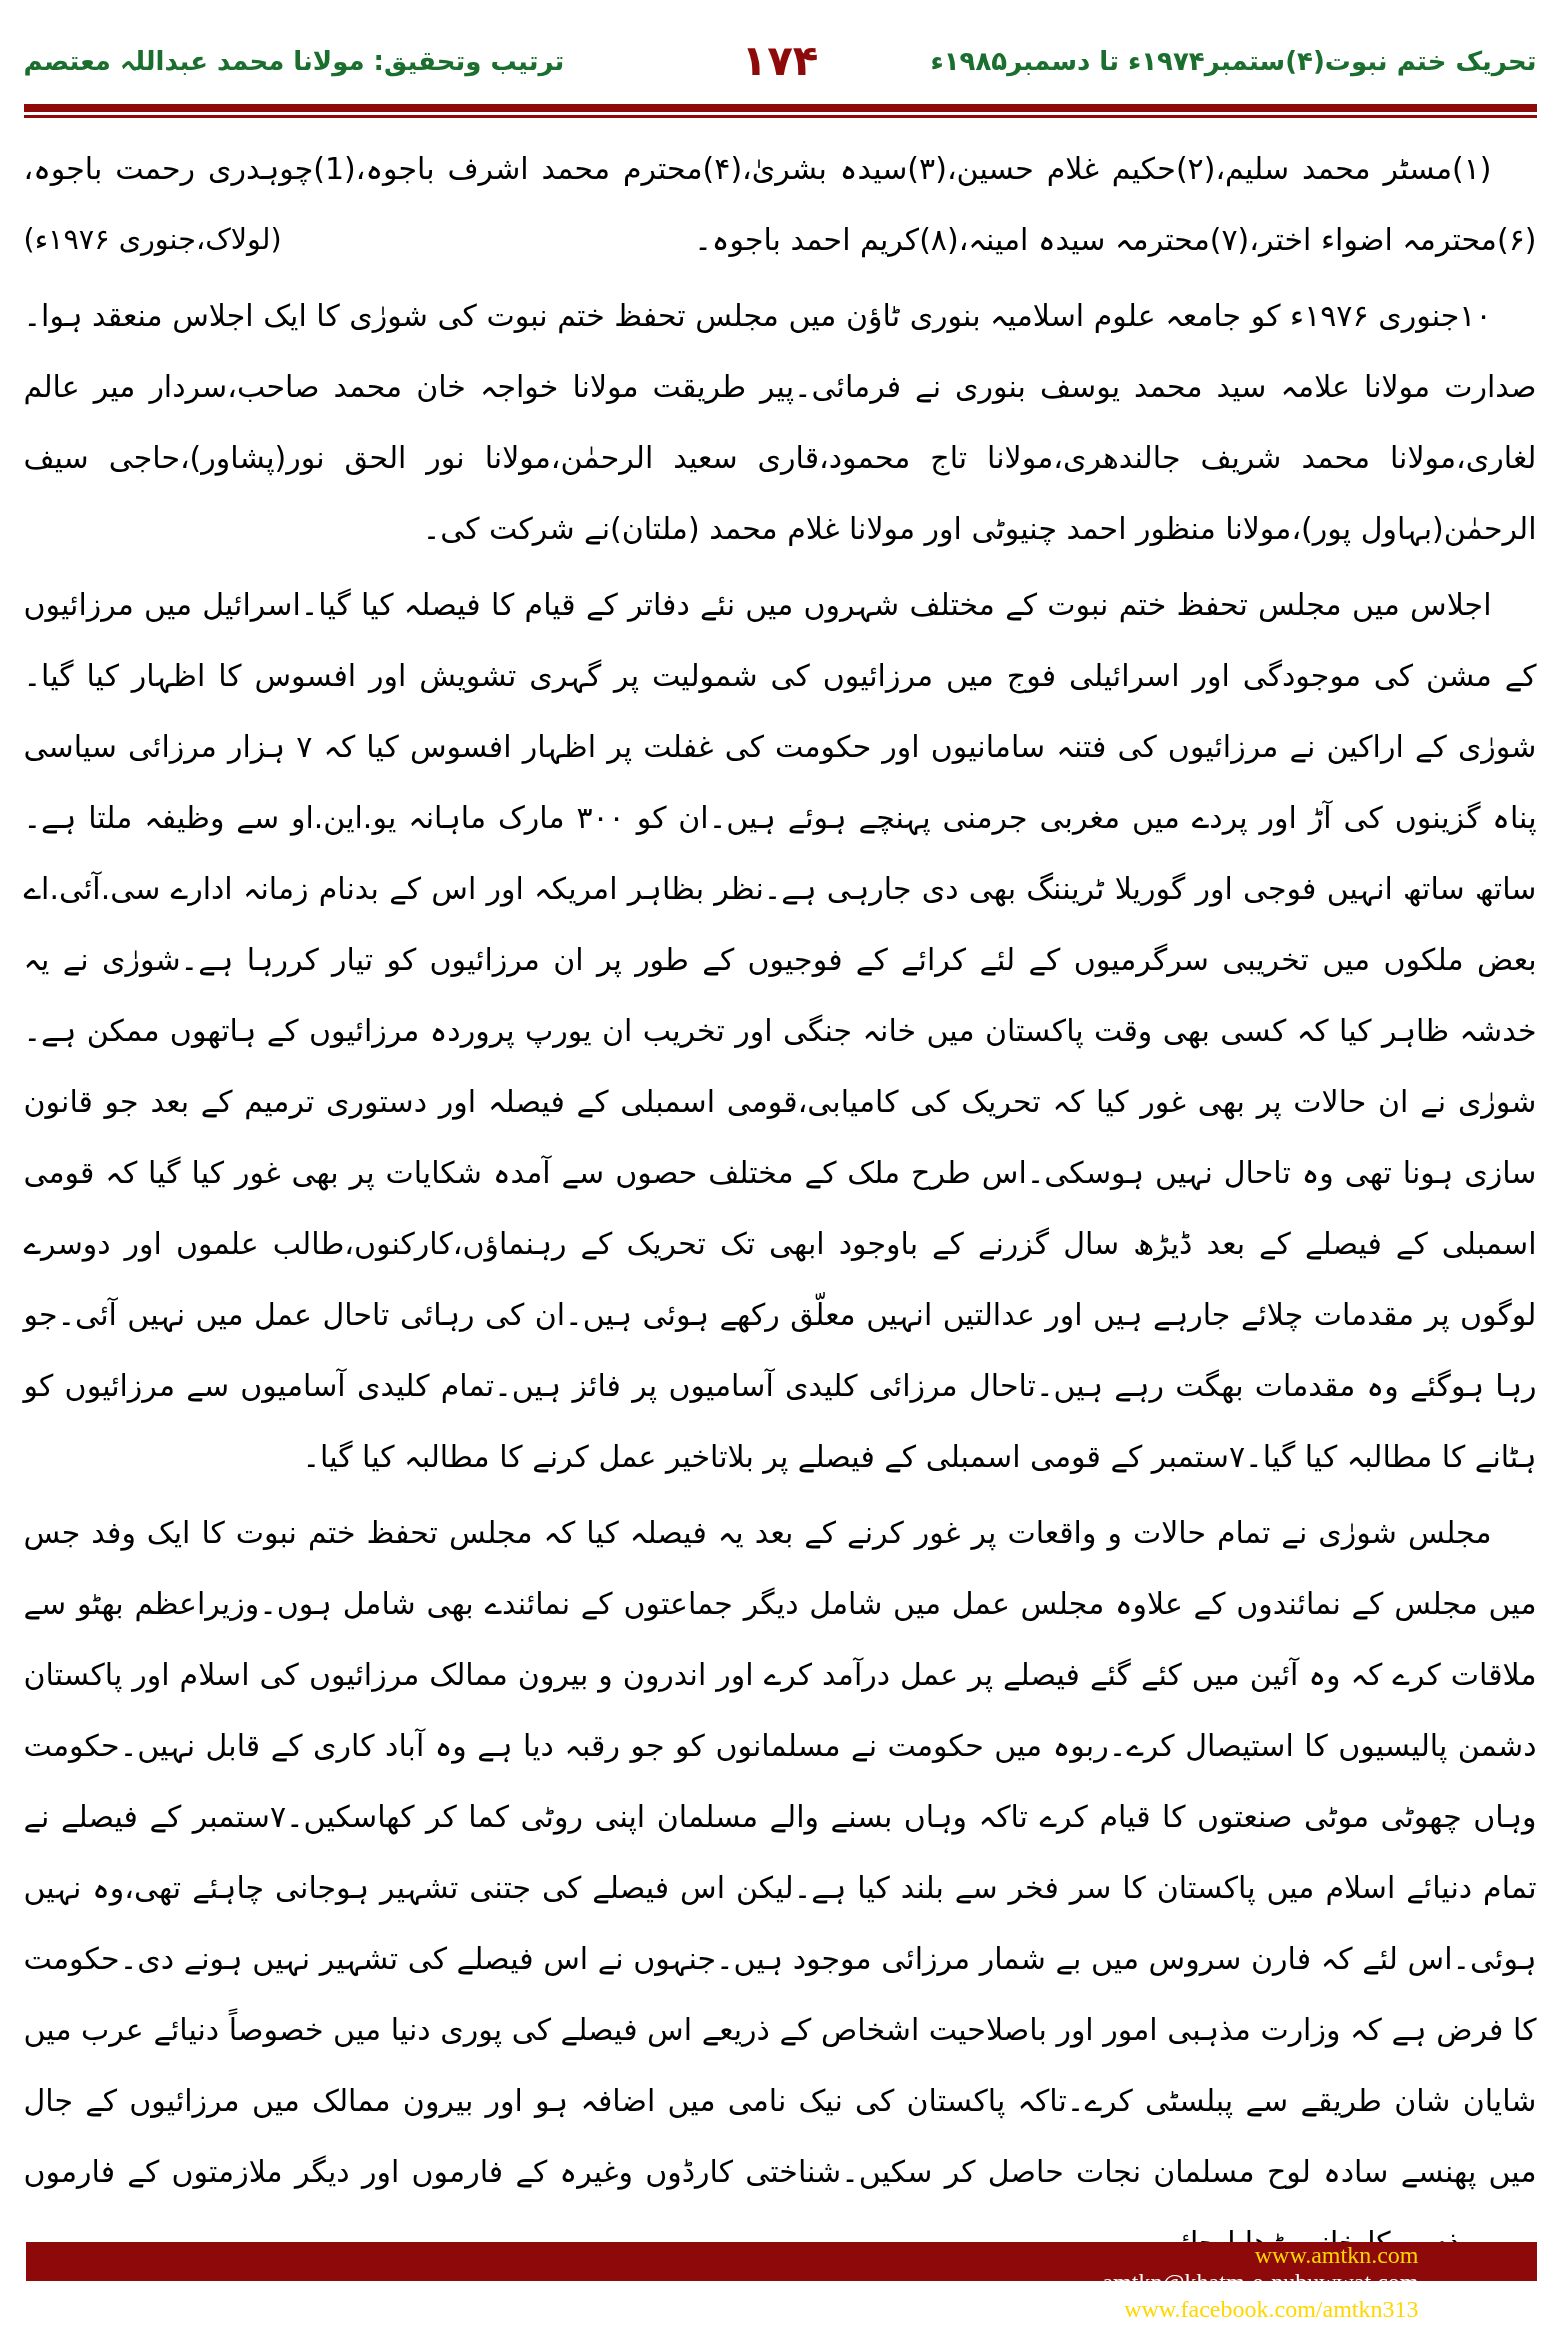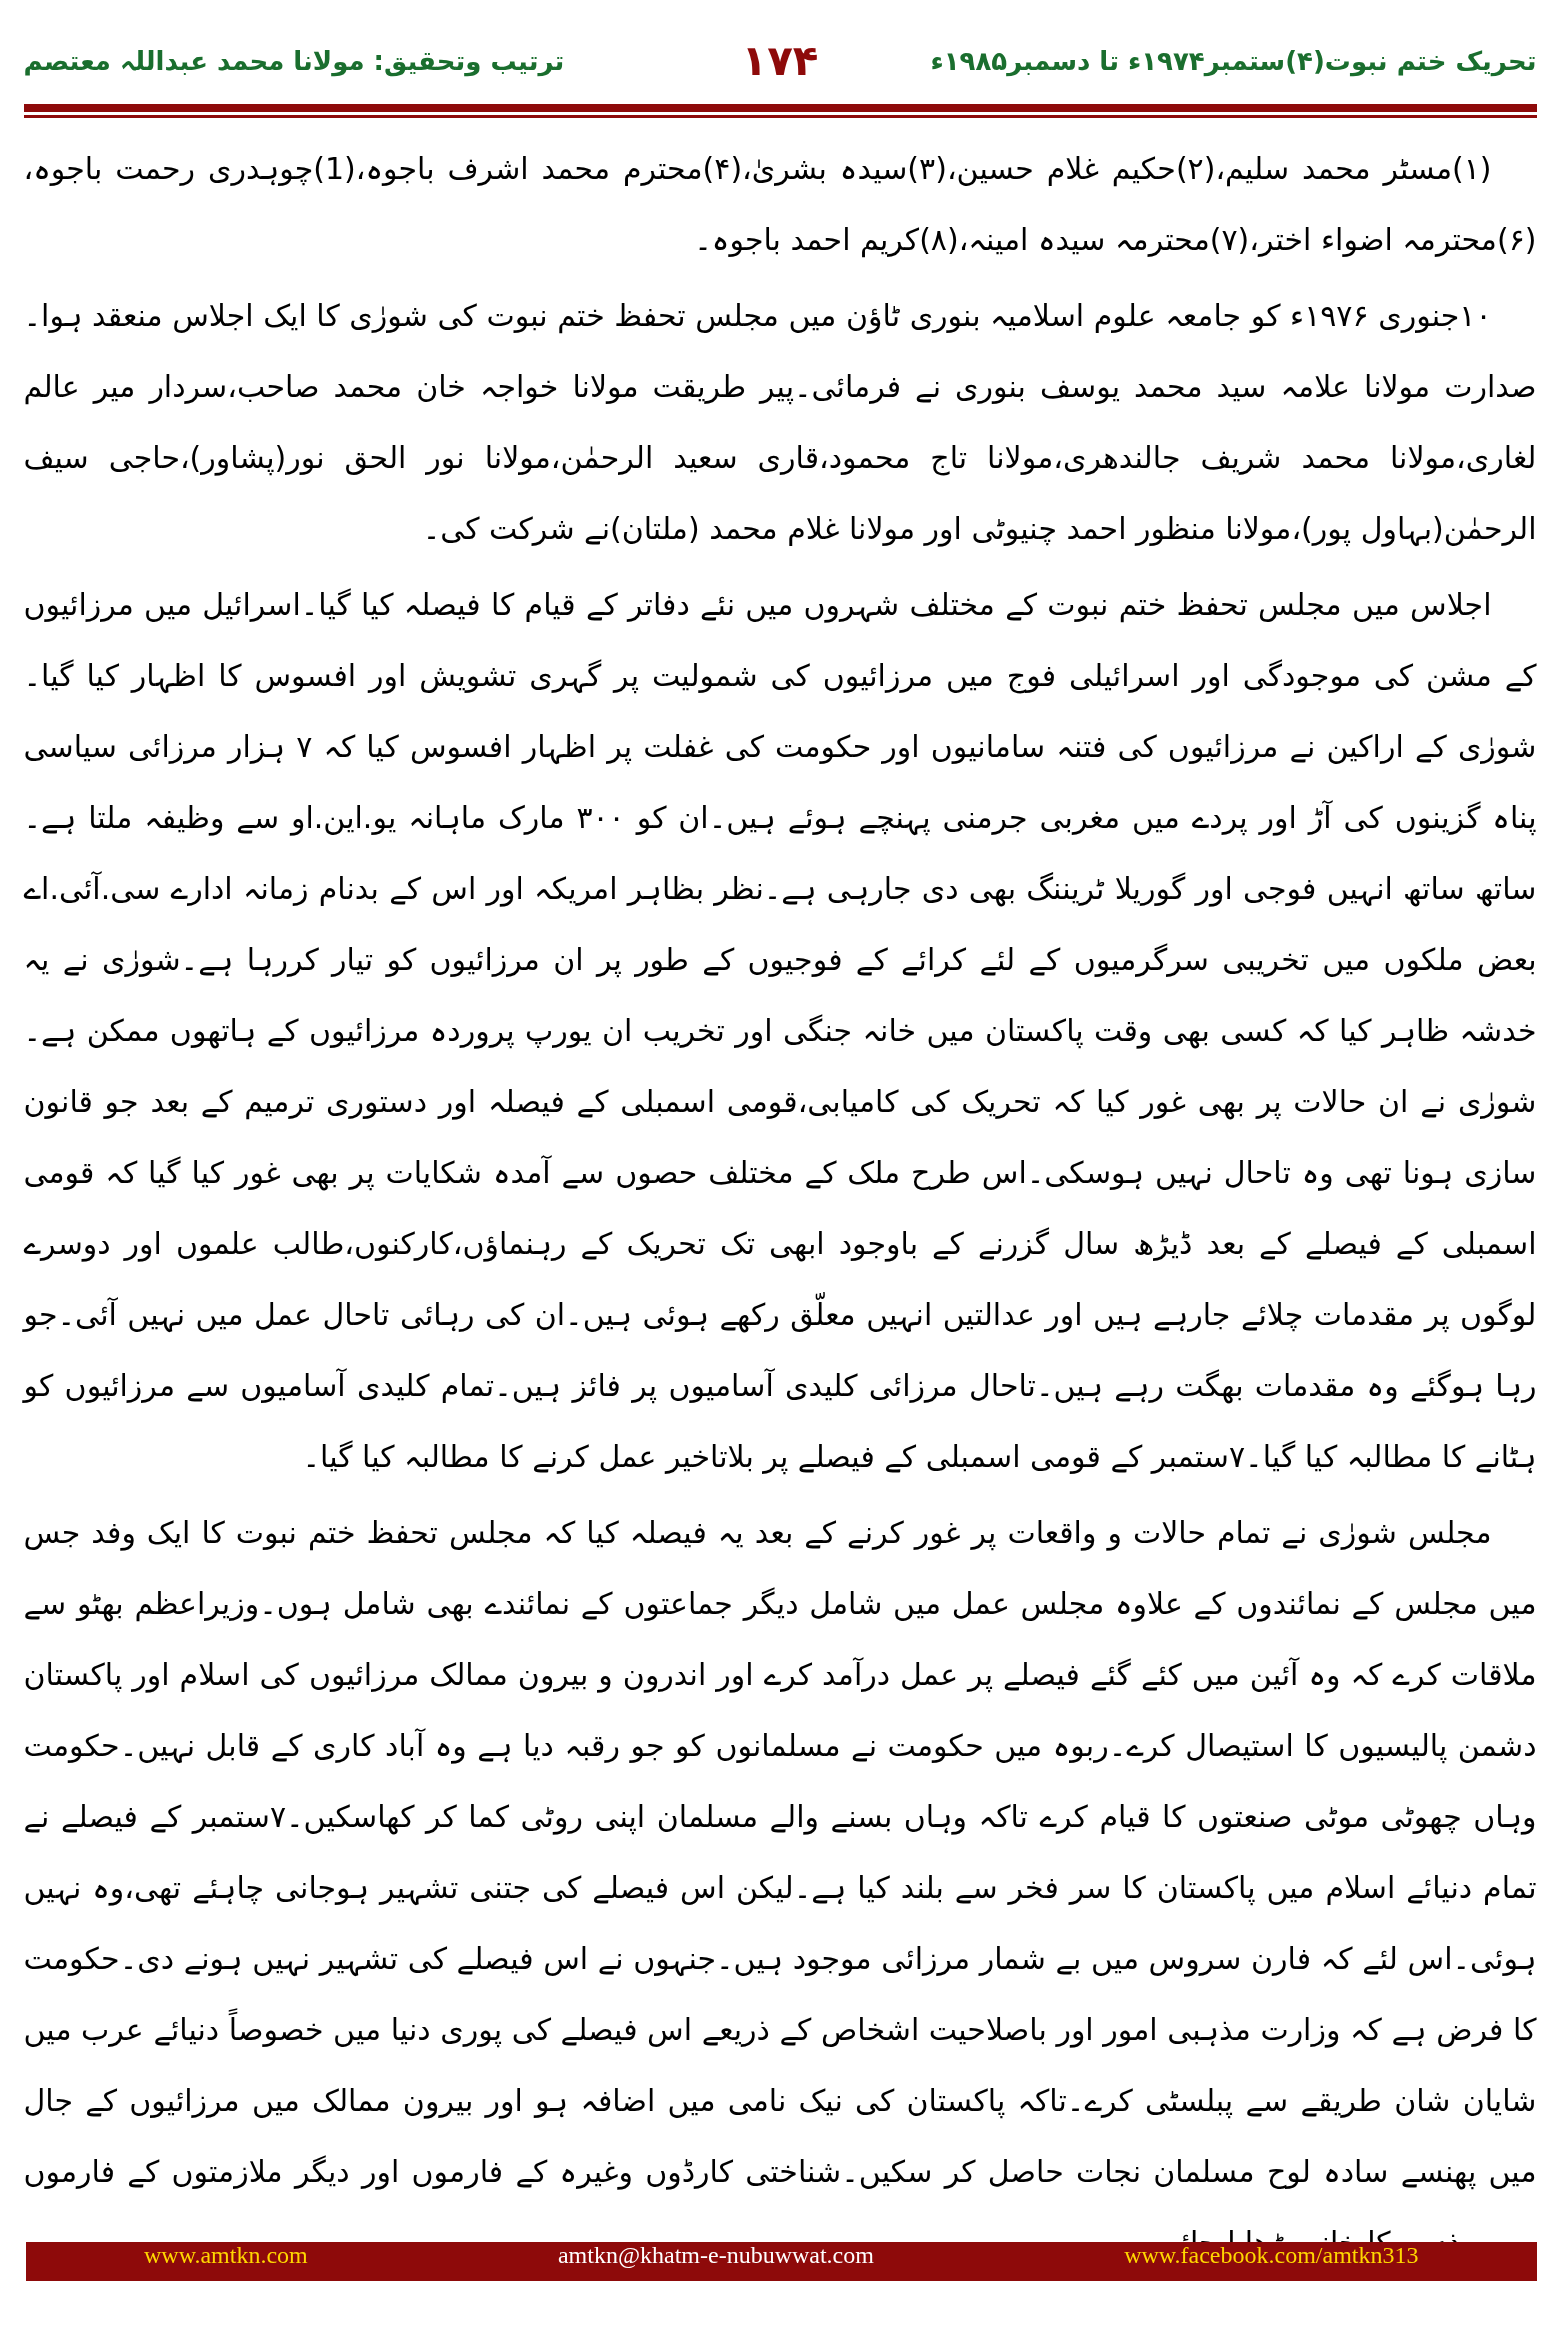--- a/index.html
+++ b/index.html
@@ -81,26 +81,27 @@
 
   
   .footer-bar {
     position: absolute;
     left: 26px;
     right: 23.5px;
     bottom: 49px;
     height: 39px;
     background: #8e0a0a;
     display: flex;
-    align-items: flex-start;
+    align-items: flex-end;
     justify-content: space-between;
     padding: 0 118px;
     box-sizing: border-box;
     font-family: "Liberation Serif", "DejaVu Serif", serif;
     font-size: 24px;
+    flex-direction: column;
   }
   .footer-bar a { text-decoration: none; }
   .link-gold  { color: #ffd700; }
   .link-white { color: #ffffff; }
 </style>
 </head>
 <body>
 
 <div class="page">
   <div class="inner">
@@ -110,20 +111,21 @@
       <div class="hdr-page">۱۷۴</div>
       <div class="hdr-editor">ترتیب وتحقیق: مولانا محمد عبداللہ معتصم</div>
     </div>
 
     <div class="hdr-rule"></div>
 
     <div class="bodytext">
 
       <div class="para1-wrap">
         <p class="para">(۱)مسٹر محمد سلیم،(۲)حکیم غلام حسین،(۳)سیدہ بشریٰ،(۴)محترم محمد اشرف باجوہ،(1)چوہدری رحمت باجوہ،(۶)محترمہ اضواء اختر،(۷)محترمہ سیدہ امینہ،(۸)کریم احمد باجوہ۔</p>
+        <span class="names-source">(لولاک،جنوری ۱۹۷۶ء)</span>
       </div>
 
 
       <p class="para">۱۰جنوری ۱۹۷۶ء کو جامعہ علوم اسلامیہ بنوری ٹاؤن میں مجلس تحفظ ختم نبوت کی شورٰی کا ایک اجلاس منعقد ہوا۔صدارت مولانا علامہ سید محمد یوسف بنوری نے فرمائی۔پیر طریقت مولانا خواجہ خان محمد صاحب،سردار میر عالم لغاری،مولانا محمد شریف جالندھری،مولانا تاج محمود،قاری سعید الرحمٰن،مولانا نور الحق نور(پشاور)،حاجی سیف الرحمٰن(بہاول پور)،مولانا منظور احمد چنیوٹی اور مولانا غلام محمد (ملتان)نے شرکت کی۔</p>
 
       <p class="para">اجلاس میں مجلس تحفظ ختم نبوت کے مختلف شہروں میں نئے دفاتر کے قیام کا فیصلہ کیا گیا۔اسرائیل میں مرزائیوں کے مشن کی موجودگی اور اسرائیلی فوج میں مرزائیوں کی شمولیت پر گہری تشویش اور افسوس کا اظہار کیا گیا۔شورٰی کے اراکین نے مرزائیوں کی فتنہ سامانیوں اور حکومت کی غفلت پر اظہار افسوس کیا کہ ۷ ہزار مرزائی سیاسی پناہ گزینوں کی آڑ اور پردے میں مغربی جرمنی پہنچے ہوئے ہیں۔ان کو ۳۰۰ مارک ماہانہ یو.این.او سے وظیفہ ملتا ہے۔ساتھ ساتھ انہیں فوجی اور گوریلا ٹریننگ بھی دی جارہی ہے۔نظر بظاہر امریکہ اور اس کے بدنام زمانہ ادارے سی.آئی.اے بعض ملکوں میں تخریبی سرگرمیوں کے لئے کرائے کے فوجیوں کے طور پر ان مرزائیوں کو تیار کررہا ہے۔شورٰی نے یہ خدشہ ظاہر کیا کہ کسی بھی وقت پاکستان میں خانہ جنگی اور تخریب ان یورپ پروردہ مرزائیوں کے ہاتھوں ممکن ہے۔شورٰی نے ان حالات پر بھی غور کیا کہ تحریک کی کامیابی،قومی اسمبلی کے فیصلہ اور دستوری ترمیم کے بعد جو قانون سازی ہونا تھی وہ تاحال نہیں ہوسکی۔اس طرح ملک کے مختلف حصوں سے آمدہ شکایات پر بھی غور کیا گیا کہ قومی اسمبلی کے فیصلے کے بعد ڈیڑھ سال گزرنے کے باوجود ابھی تک تحریک کے رہنماؤں،کارکنوں،طالب علموں اور دوسرے لوگوں پر مقدمات چلائے جارہے ہیں اور عدالتیں انہیں معلّق رکھے ہوئی ہیں۔ان کی رہائی تاحال عمل میں نہیں آئی۔جو رہا ہوگئے وہ مقدمات بھگت رہے ہیں۔تاحال مرزائی کلیدی آسامیوں پر فائز ہیں۔تمام کلیدی آسامیوں سے مرزائیوں کو ہٹانے کا مطالبہ کیا گیا۔۷ستمبر کے قومی اسمبلی کے فیصلے پر بلاتاخیر عمل کرنے کا مطالبہ کیا گیا۔</p>
 
       <p class="para">مجلس شورٰی نے تمام حالات و واقعات پر غور کرنے کے بعد یہ فیصلہ کیا کہ مجلس تحفظ ختم نبوت کا ایک وفد جس میں مجلس کے نمائندوں کے علاوہ مجلس عمل میں شامل دیگر جماعتوں کے نمائندے بھی شامل ہوں۔وزیراعظم بھٹو سے ملاقات کرے کہ وہ آئین میں کئے گئے فیصلے پر عمل درآمد کرے اور اندرون و بیرون ممالک مرزائیوں کی اسلام اور پاکستان دشمن پالیسیوں کا استیصال کرے۔ربوہ میں حکومت نے مسلمانوں کو جو رقبہ دیا ہے وہ آباد کاری کے قابل نہیں۔حکومت وہاں چھوٹی موٹی صنعتوں کا قیام کرے تاکہ وہاں بسنے والے مسلمان اپنی روٹی کما کر کھاسکیں۔۷ستمبر کے فیصلے نے تمام دنیائے اسلام میں پاکستان کا سر فخر سے بلند کیا ہے۔لیکن اس فیصلے کی جتنی تشہیر ہوجانی چاہئے تھی،وہ نہیں ہوئی۔اس لئے کہ فارن سروس میں بے شمار مرزائی موجود ہیں۔جنہوں نے اس فیصلے کی تشہیر نہیں ہونے دی۔حکومت کا فرض ہے کہ وزارت مذہبی امور اور باصلاحیت اشخاص کے ذریعے اس فیصلے کی پوری دنیا میں خصوصاً دنیائے عرب میں شایان شان طریقے سے پبلسٹی کرے۔تاکہ پاکستان کی نیک نامی میں اضافہ ہو اور بیرون ممالک میں مرزائیوں کے جال میں پھنسے سادہ لوح مسلمان نجات حاصل کر سکیں۔شناختی کارڈوں وغیرہ کے فارموں اور دیگر ملازمتوں کے فارموں میں مذہب کا خانہ بڑھایا جائے۔</p>
 
     </div>

